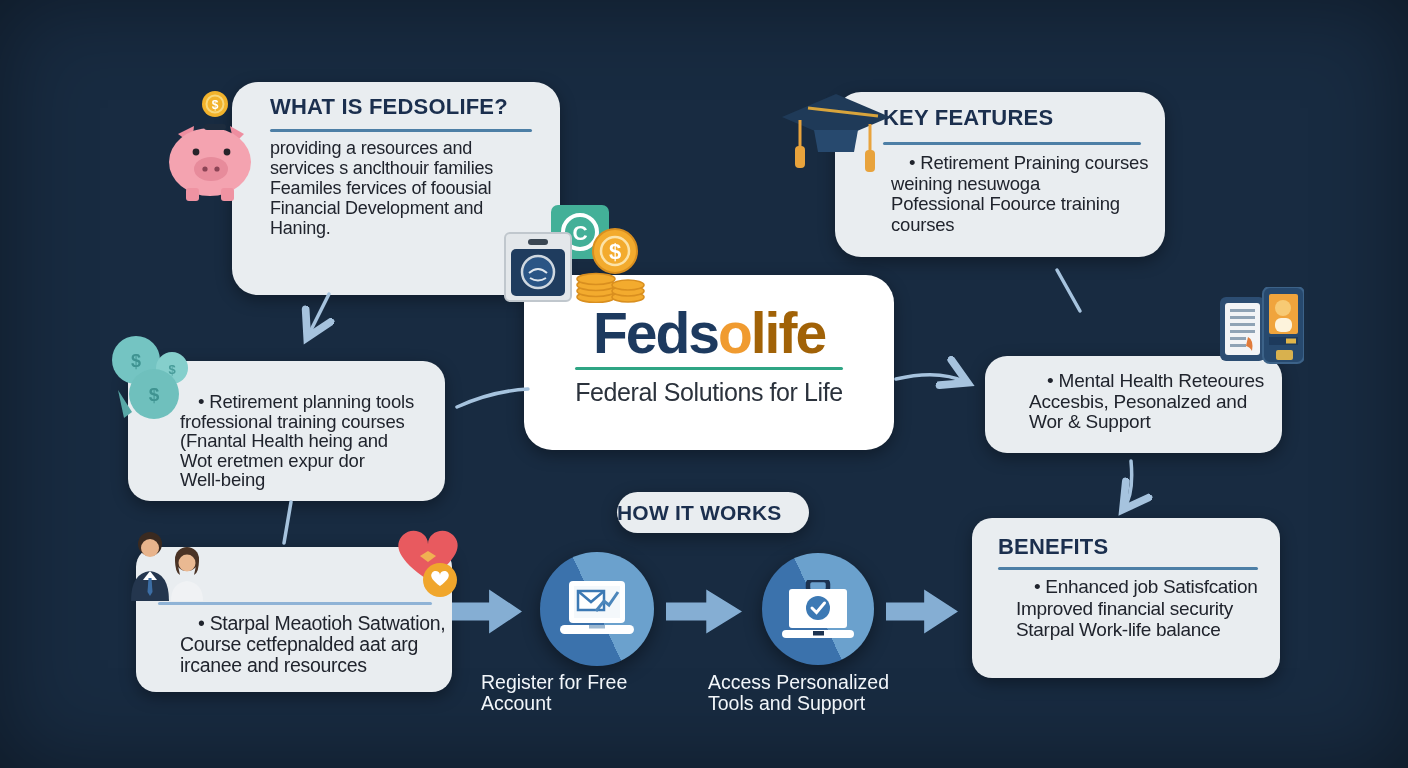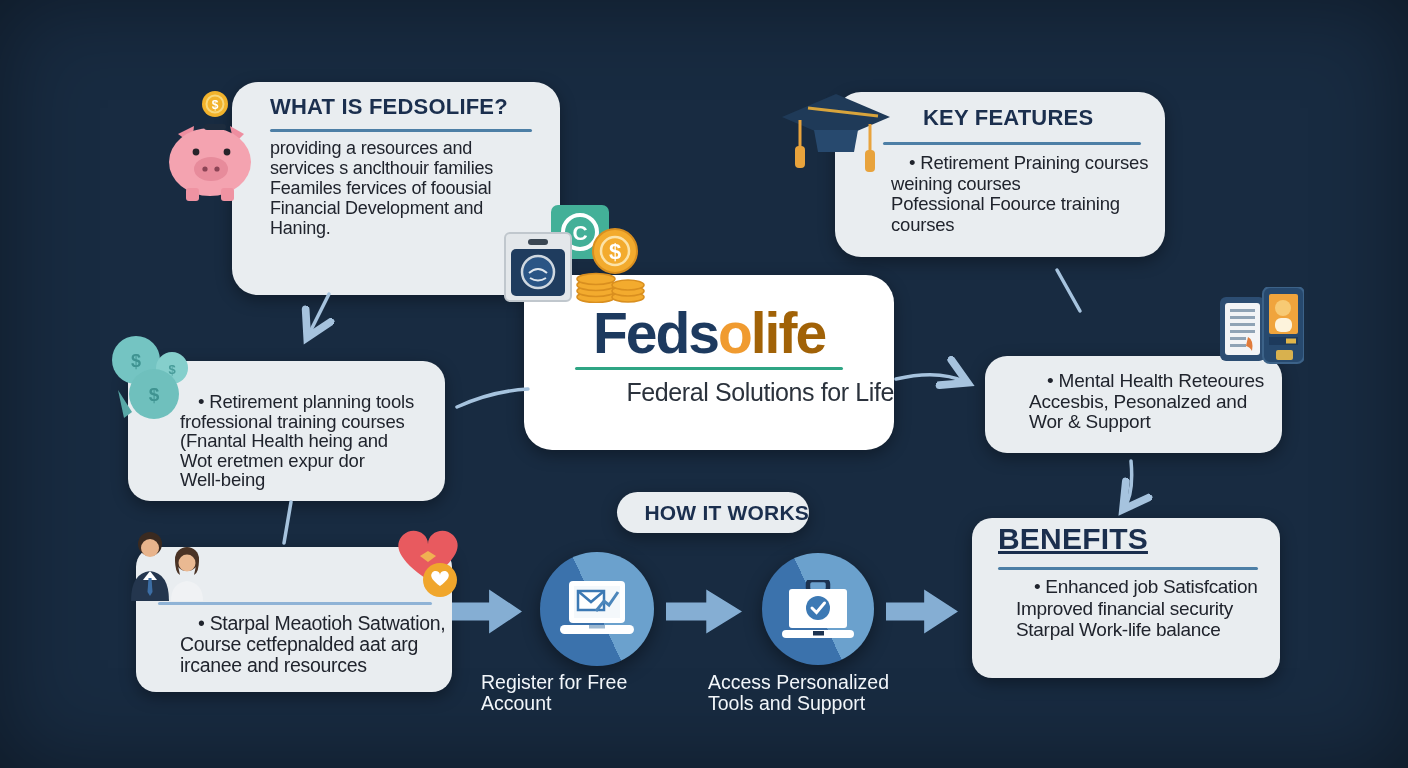--- a/index.html
+++ b/index.html
@@ -22,54 +22,54 @@
   .hang > div:first-child { text-indent:-16px;margin-left:34px; }
 
   
   #what-box { left:232px; top:82px; width:328px; height:213px; border-radius:26px; }
   #what-box .panel-title { position:absolute; left:38px; top:12px; font-size:22px; }
   #what-box .rule { left:38px; top:47px; width:262px; }
   #what-box .lines { position:absolute; left:38px; top:56px; font-size:18px; line-height:20px; letter-spacing:-.2px; }
 
   
   #key-box { left:835px; top:92px; width:330px; height:165px; border-radius:26px; }
-  #key-box .panel-title { position:absolute; left:48px; top:13px; font-size:22px;margin-left:40px; }
+  #key-box .panel-title { position:absolute; left:48px; top:13px; font-size:22px; }
   #key-box .rule { left:48px; top:50px; width:258px; }
   #key-box .lines { position:absolute; left:40px; top:61px; font-size:18.5px; line-height:20.5px; letter-spacing:-.2px; }
 
   
   #logo-box { left:524px; top:275px; width:370px; height:175px; background:#ffffff; border-radius:28px; text-align:center; }
   #logo-brand { margin-top:28px; font-size:57px; font-weight:bold; letter-spacing:-2px; line-height:60px; }
   #logo-brand .b-feds { color:#1d3a5f; }
   #logo-brand .b-o { color:#f09b30; }
   #logo-brand .b-life { color:#a16207; }
   #logo-rule { width:268px; height:3px; background:#2fa584; margin:4px auto 8px auto; border-radius:2px; }
-  #logo-tagline { font-size:25px; color:#2b323c; letter-spacing:-.4px;text-align:right; }
+  #logo-tagline { font-size:25px; color:#2b323c; letter-spacing:-.4px; }
 
   
   #services-box { left:128px; top:361px; width:317px; height:140px; }
   #services-box .lines { position:absolute; left:36px; top:31px; font-size:18.5px; line-height:19.5px; letter-spacing:-.2px; }
 
   
   #mental-box { left:985px; top:356px; width:297px; height:97px; }
   #mental-box .lines { position:absolute; left:28px; top:15px; font-size:19px; line-height:20.5px; letter-spacing:-.2px; }
 
   
   #support-box { left:136px; top:547px; width:316px; height:145px; border-radius:20px; }
   #support-box .inner-rule { position:absolute; left:22px; top:55px; width:274px; height:2.5px; background:#8fb3d6; border-radius:2px; }
   #support-box .lines { position:absolute; left:28px; top:66px; font-size:19.5px; line-height:21px; letter-spacing:-.3px; }
 
   
   #how-pill { left:617px; top:492px; width:192px; height:41px; border-radius:21px;
-    display:flex; align-items:center; justify-content:flex-end; }
+    display:flex; align-items:center; justify-content:flex-start; }
   #how-pill .panel-title { font-size:21px; }
 
   
   #benefits-box { left:972px; top:518px; width:308px; height:160px; border-radius:20px; }
-  #benefits-box .panel-title { position:absolute; left:26px; top:4px; font-size:30px;text-decoration:underline; }
+  #benefits-box .panel-title { position:absolute; left:26px; top:16px; font-size:22px; }
   #benefits-box .rule { left:26px; top:49px; width:260px; }
   #benefits-box .lines { position:absolute; left:28px; top:58px; font-size:19px; line-height:21.5px; letter-spacing:-.3px; }
 
   
   .step-circle { position:absolute; border-radius:50%; z-index:3;
     background:linear-gradient(65deg,#3b72ac 0 50%,#6ba1cd 50% 100%);
     display:flex; align-items:center; justify-content:center;
     box-shadow:0 6px 18px rgba(0,0,0,.4); }
   #circle-1 { left:540px; top:552px; width:114px; height:114px; }
   #circle-2 { left:762px; top:553px; width:112px; height:112px; }
@@ -104,21 +104,21 @@
         <div>Financial Development and</div>
         <div>Haning.</div>
       </div>
   </div>
 
   <div class="panel" id="key-box">
     <div class="panel-title">KEY FEATURES</div>
     <div class="rule"></div>
     <div class="lines hang">
         <div>• Retirement Praining courses</div>
-        <div>weining courses</div>
+        <div>weining nesuwoga</div>
         <div>Pofessional Foource training</div>
         <div>courses</div>
       </div>
   </div>
 
   <div class="panel" id="logo-box">
     <div id="logo-brand">
       <span class="b-feds">Feds</span><span class="b-o">o</span><span class="b-life">life</span>
     </div>
     <div id="logo-rule"></div>

